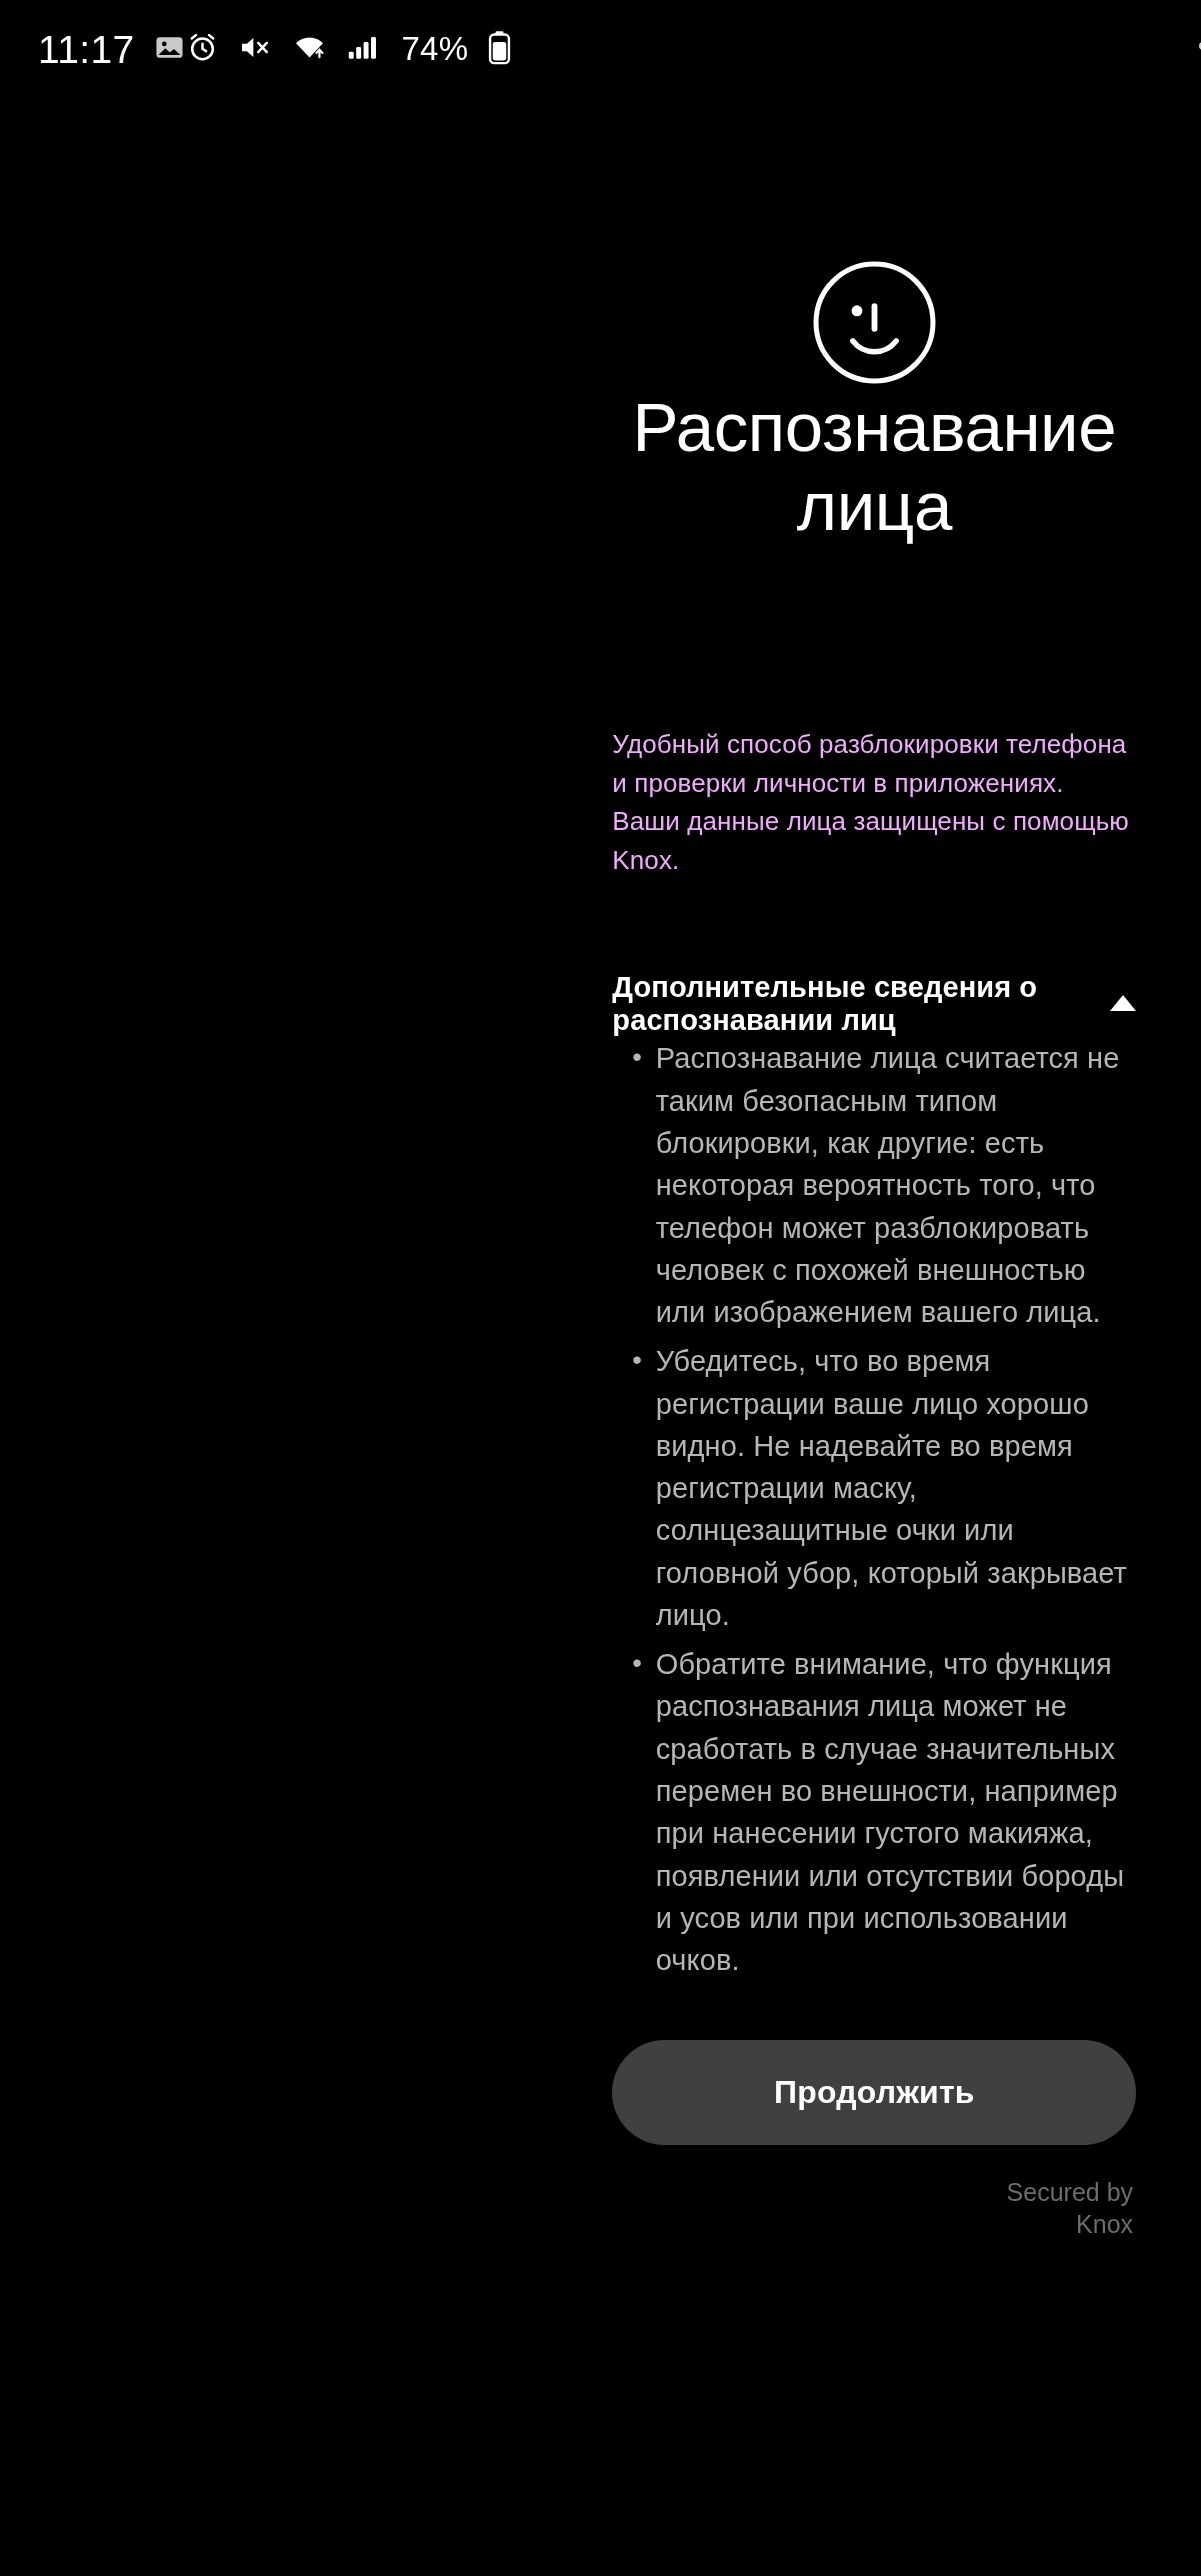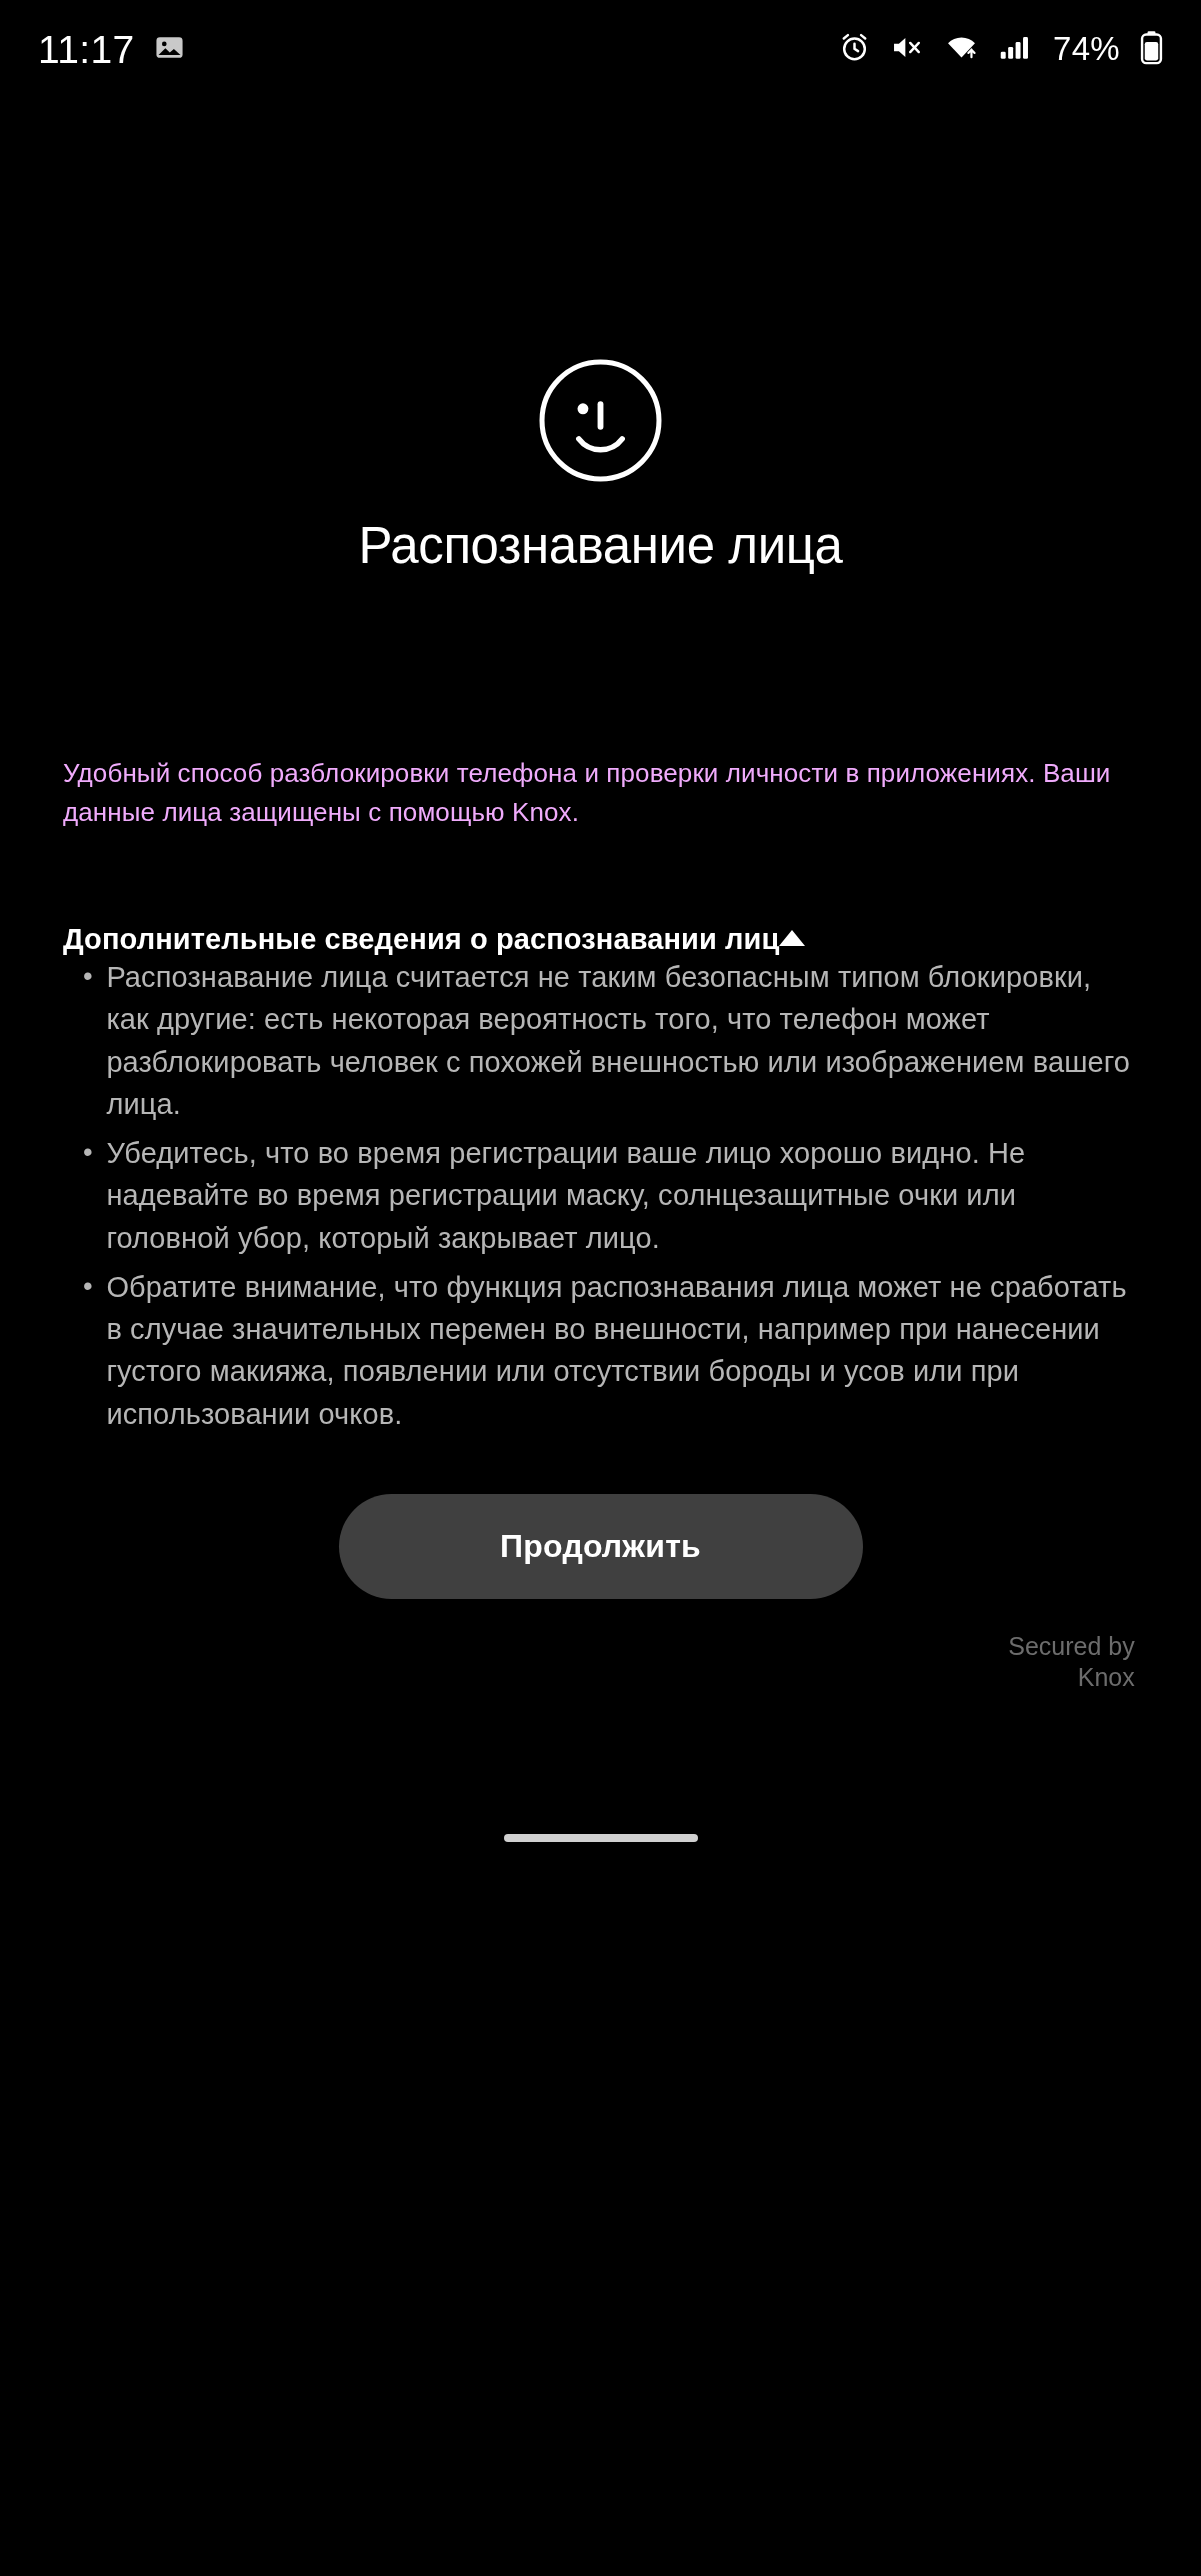--- a/index.html
+++ b/index.html
@@ -10,21 +10,21 @@
     font-family: "Liberation Sans", sans-serif;
     color: #ffffff;
     overflow: hidden;
   }
   .screen {
     position: relative;
     width: 1201px;
     height: 1884px;
     background: #000000;
     display: flex;
-    flex-direction: column;
+    flex-direction: row;
   }
 
   
   .status-bar {
     height: 98px;
     display: flex;
     align-items: center;
     justify-content: space-between;
     padding: 0 37px 0 38px;
     flex: 0 0 auto;
@@ -61,23 +61,22 @@
     padding: 0 63px;
   }
 
   .face-icon-wrap {
     margin-top: 259px;
     display: flex;
     justify-content: center;
   }
 
   .title {
-    margin-top: 30px;
     text-align: center;
-    font-size: 51px;
+    font-size: 69px;
     font-weight: 400;
     line-height: 1.14;
     letter-spacing: -0.4px;
     color: #ffffff;
   }
 
   .intro {
     margin-top: 179px;
     font-size: 26px;
     line-height: 1.48;

